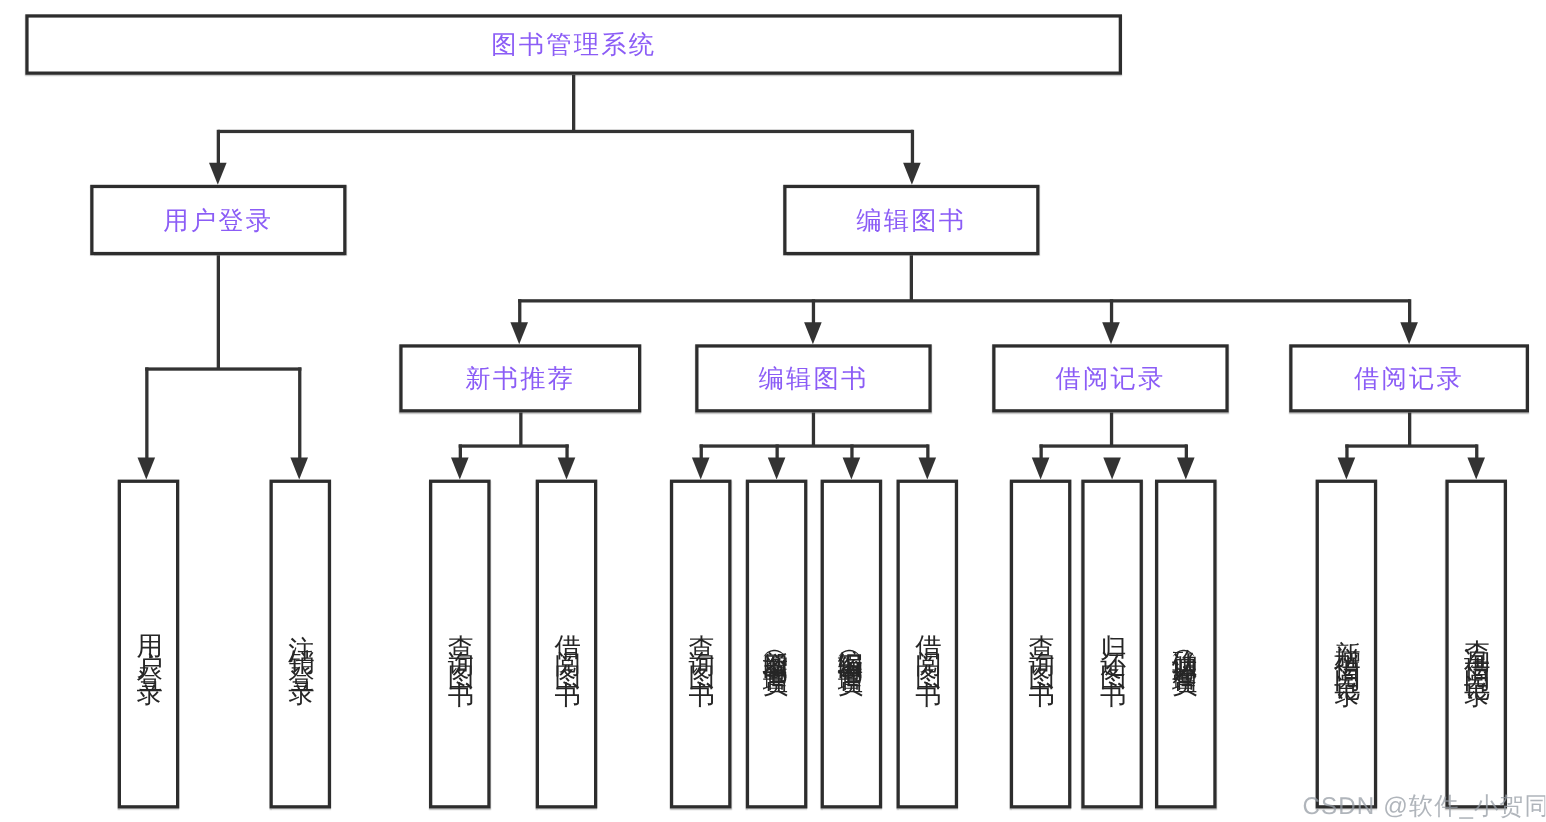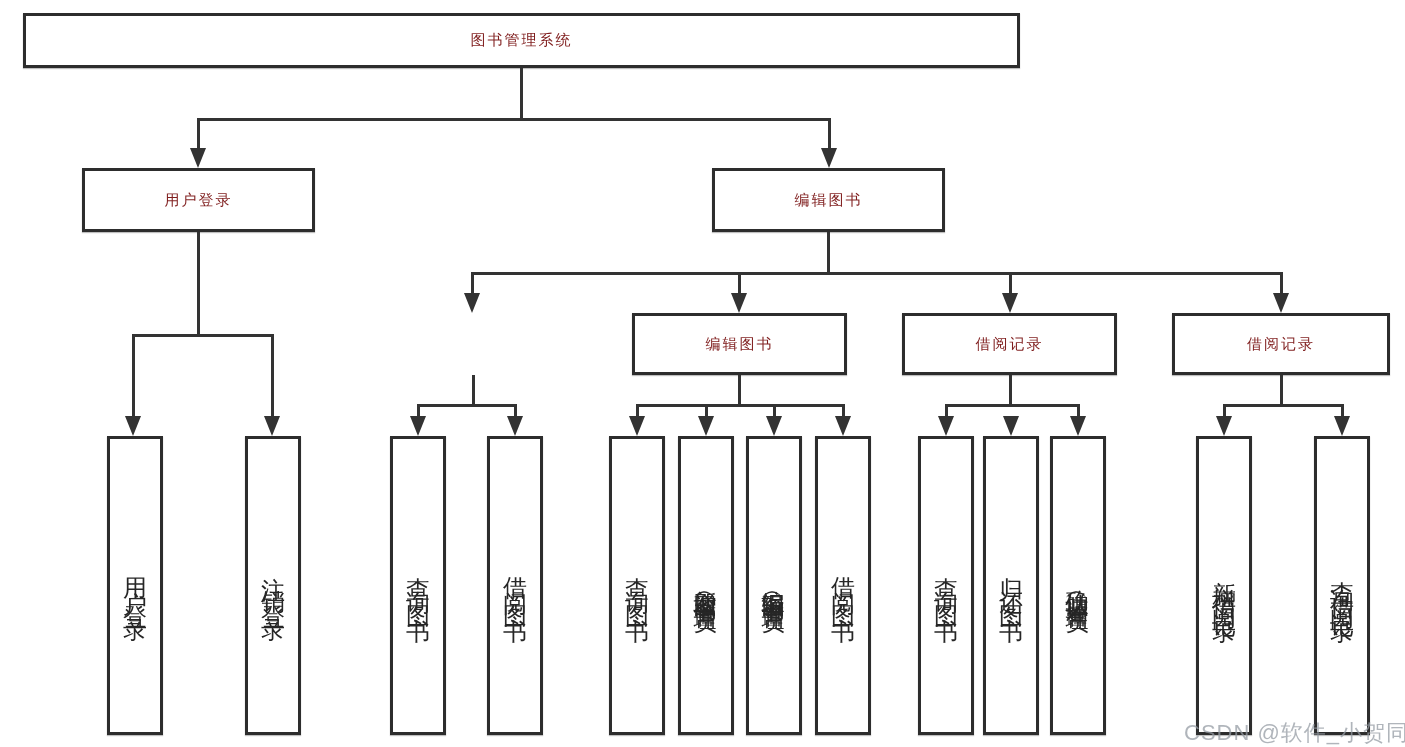--- a/index.html
+++ b/index.html
@@ -6,21 +6,21 @@
   #stage{
     position:relative;width:1405px;height:747px;background:#ffffff;
     font-family:"Liberation Sans","DejaVu Sans",sans-serif;
     color:#262626;overflow:hidden;
   }
   .box{
     position:absolute;box-sizing:border-box;background:#ffffff;
     border:3px solid #2d2d2d;display:flex;align-items:center;justify-content:center;
     box-shadow:0 1px 1px rgba(0,0,0,0.25);
   }
-  .hlabel{font-size:15px;letter-spacing:2px;color:#7f1d1d;white-space:nowrap;}
+  .hlabel{font-size:23px;letter-spacing:2px;color:#8b5cf6;white-space:nowrap;}
   .leaf{
     position:absolute;box-sizing:border-box;background:#ffffff;
     border:3px solid #2d2d2d;box-shadow:0 1px 1px rgba(0,0,0,0.25);
     display:flex;align-items:center;justify-content:center;
     writing-mode:vertical-rl;text-orientation:mixed;
     font-size:24px;letter-spacing:14px;color:#262626;
   }
   .leaf.long{letter-spacing:3px;font-size:23px;}
   .leaf.med{letter-spacing:8px;}
   .line{position:absolute;background:#333333;}
@@ -71,20 +71,23 @@
   <div class="line h" style="left:471px;top:272px;width:811px;"></div>
   <div class="line v" style="left:471px;top:272px;height:28px;"></div>
   <div class="line v" style="left:738px;top:272px;height:28px;"></div>
   <div class="line v" style="left:1009px;top:272px;height:28px;"></div>
   <div class="line v" style="left:1280px;top:272px;height:28px;"></div>
   <div class="arrow" style="left:472px;top:293px;"></div>
   <div class="arrow" style="left:739px;top:293px;"></div>
   <div class="arrow" style="left:1010px;top:293px;"></div>
   <div class="arrow" style="left:1281px;top:293px;"></div>
 
+  <div class="box" style="left:363px;top:313px;width:220px;height:62px;">
+    <span class="hlabel">新书推荐</span>
+  </div>
   <div class="box" style="left:632px;top:313px;width:215px;height:62px;">
     <span class="hlabel">编辑图书</span>
   </div>
   <div class="box" style="left:902px;top:313px;width:215px;height:62px;">
     <span class="hlabel">借阅记录</span>
   </div>
   <div class="box" style="left:1172px;top:313px;width:218px;height:62px;">
     <span class="hlabel">借阅记录</span>
   </div>
 

